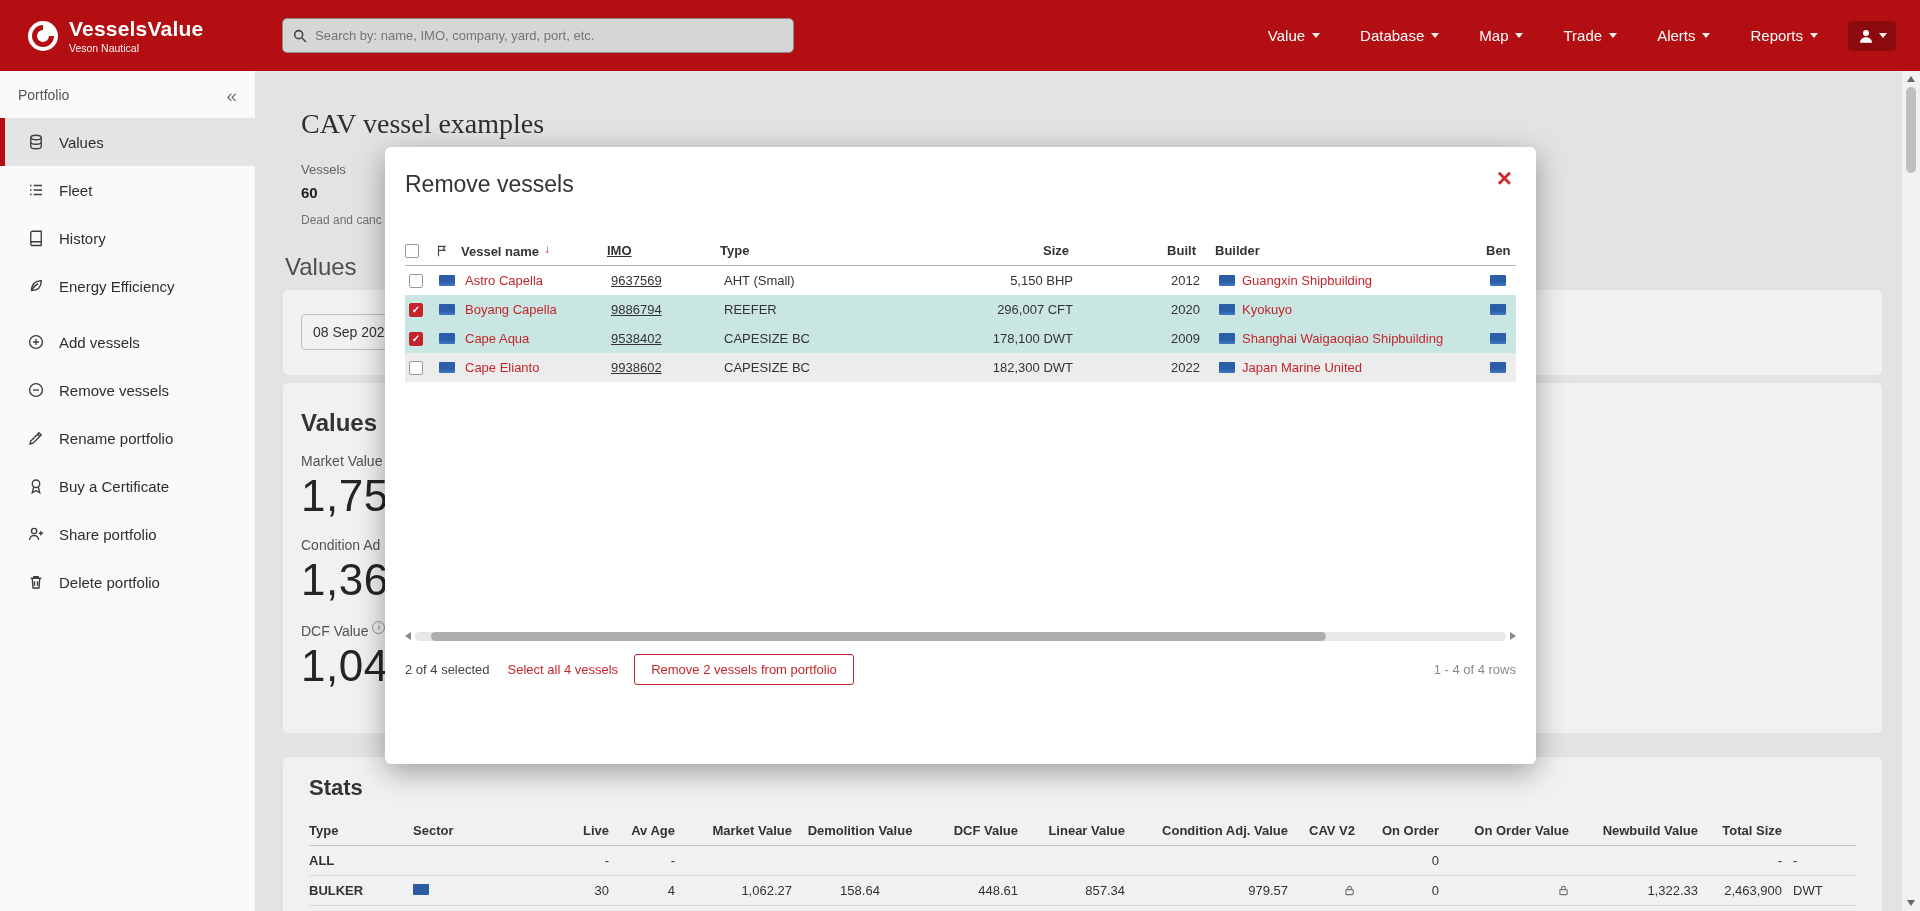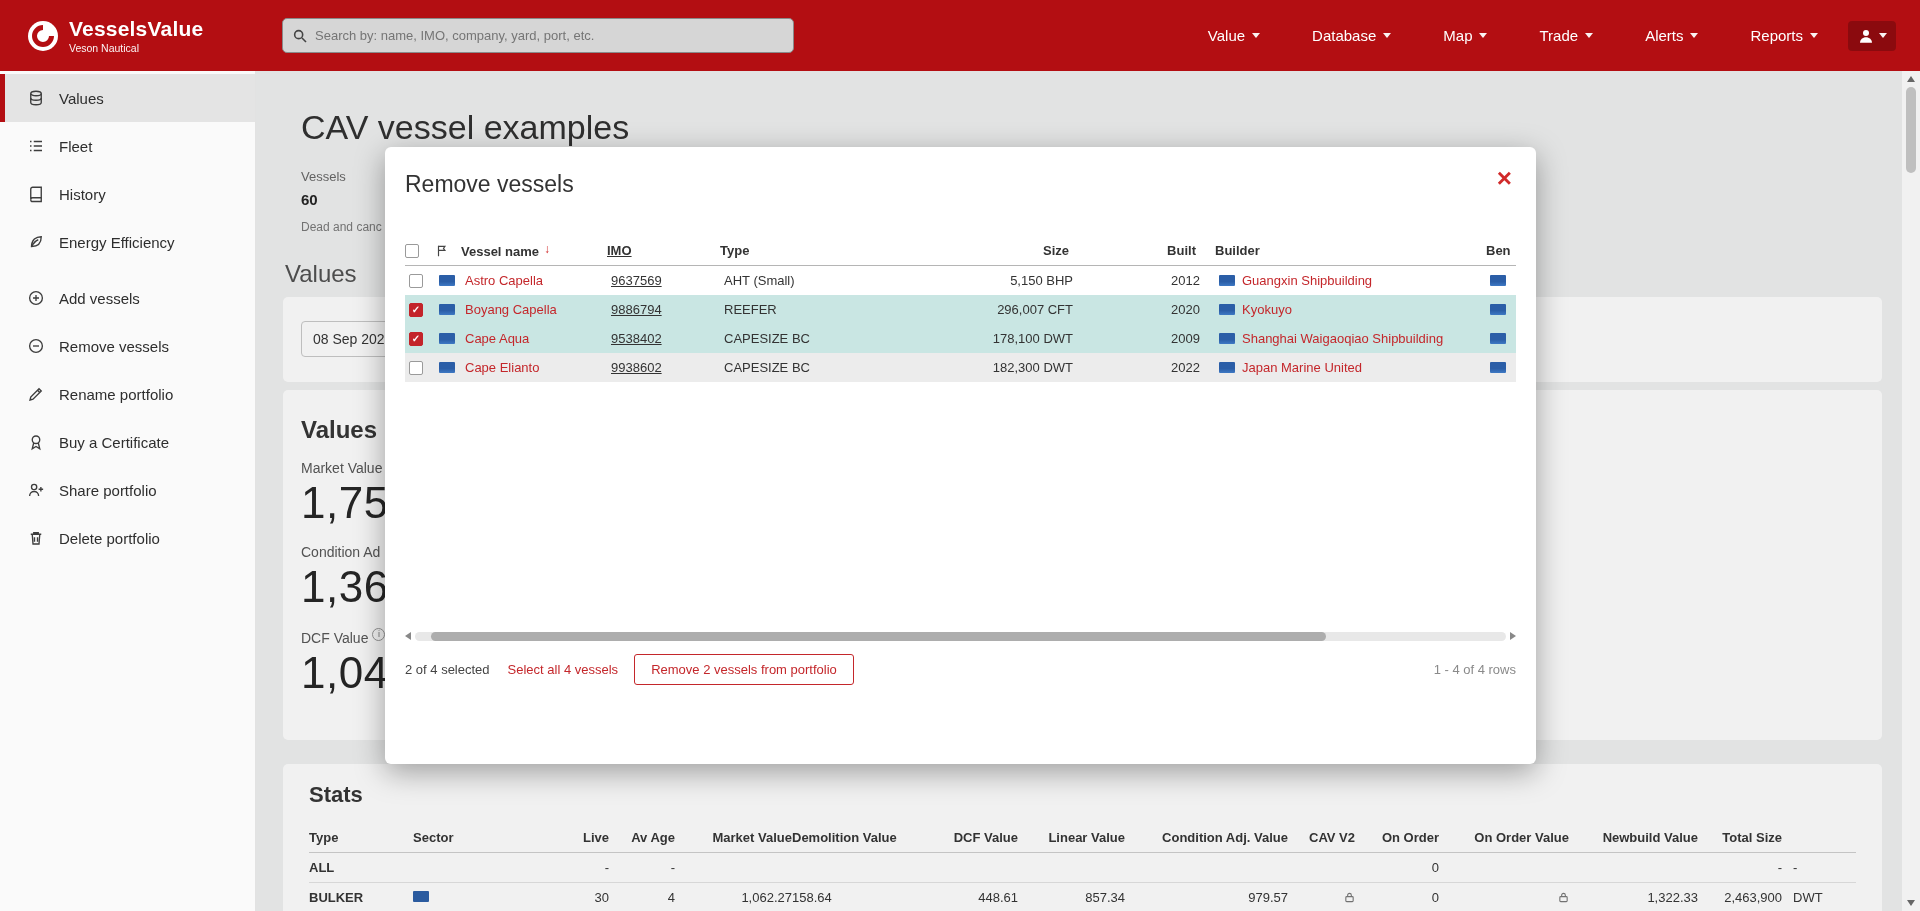--- a/index.html
+++ b/index.html
@@ -26,21 +26,21 @@
     position: relative; width: 512px; height: 35px; margin-left: 26px;
     background: #d6d6d6; border: 1px solid #8a8a8a; border-radius: 5px;
     display: flex; align-items: center; flex: none;
   }
   .hsearch input {
     border: none; outline: none; background: transparent;
     font-family: "Liberation Sans", sans-serif;
     font-size: 13px; color: #333; width: 100%; padding-left: 32px;
   }
   .hsearch .mag { position: absolute; left: 9px; top: 9px; color: #444; }
-  .hnav { display: flex; align-items: center; gap: 52px; margin-left: auto; }
+  .hnav { display: flex; align-items: center; gap: 40px; margin-left: auto; }
   .hnav-item { color: #fff; font-size: 15px; display: flex; align-items: center; gap: 7px; cursor: pointer; }
   .caret-down {
     width: 0; height: 0; border-left: 4px solid transparent; border-right: 4px solid transparent;
     border-top: 5px solid rgba(255,255,255,.95); display: inline-block;
   }
   .user-btn {
     margin-left: 30px; margin-right: 24px; width: 48px; height: 30px;
     background: rgba(0,0,0,.22); border-radius: 4px;
     display: flex; align-items: center; justify-content: center; gap: 4px; cursor: pointer;
   }
@@ -63,21 +63,21 @@
   }
   .sb-item .sb-icon { color: #3d3d3d; flex: none; }
   .sb-item.selected { background: #e4e4e4; border-left-color: #b30e12; }
   .sb-gap { height: 8px; }
 
   
   .main {
     position: absolute; left: 256px; top: 71px; width: 1646px; height: 840px;
     background: #eff0f0; padding: 0 20px 0 27px; overflow: hidden;
   }
-  .page-title { margin: 37px 0 0 18px; font-size: 34px; color: #2f2f2f; }
+  .page-title { margin: 37px 0 0 18px; font-size: 28px; color: #2f2f2f; font-family: Liberation Serif, serif; }
   .summary { margin: 22px 0 0 18px; display: flex; gap: 40px; }
   .sum-label { font-size: 13px; color: #666; }
   .sum-value { font-size: 15px; font-weight: 700; color: #222; margin-top: 7px; }
   .page-note { margin: 12px 0 0 18px; font-size: 12px; color: #777; }
   .section-label { margin: 26px 0 0 2px; font-size: 24px; color: #4f4f4f; }
   .card { background: #fff; border-radius: 5px; }
   .card-date { margin-top: 9px; padding: 24px 18px; height: 85px; }
   .datebox {
     width: 200px; height: 36px; border: 1px solid #c9c9c9; border-radius: 4px;
     font-size: 14px; color: #333; line-height: 34px; padding-left: 11px; background: #fff; cursor: pointer;
@@ -96,21 +96,21 @@
   .stats-title { font-size: 22px; font-weight: 700; color: #333; }
   .stats-table { margin-top: 14px; font-size: 13px; }
   .st-row { display: flex; align-items: center; white-space: nowrap; }
   .st-head { font-weight: 700; color: #333; border-bottom: 1px solid #cfcfcf; padding: 8px 0 7px; }
   .st-data { height: 30px; border-bottom: 1px solid #e3e3e3; color: #333; }
   .s-type { width: 104px; font-weight: 700; }
   .s-sector { width: 130px; }
   .s-live { width: 66px; text-align: right; }
   .s-avage { width: 66px; text-align: right; }
   .s-mv { width: 117px; text-align: right; }
-  .s-dem { width: 136px; text-align: left; }
+  .s-dem { width: 136px; text-align: center; }
   .s-dcf { width: 90px; text-align: right; }
   .s-lin { width: 107px; text-align: right; }
   .s-cond { width: 163px; text-align: right; }
   .s-cavv2 { width: 67px; text-align: right; display: flex; justify-content: flex-end; align-items: center; }
   .s-onorder { width: 84px; text-align: right; }
   .s-oov { width: 130px; text-align: right; display: flex; justify-content: flex-end; align-items: center; }
   .s-nb { width: 129px; text-align: right; }
   .s-ts { width: 84px; text-align: right; }
   .s-unit { width: 60px; padding-left: 11px; }
   .secflag { display: none; width: 16px; height: 11px; background: #2b5ea7; border-radius: 1px; }
@@ -244,20 +244,24 @@
       <svg width="18" height="18" viewBox="0 0 24 24" fill="#ffffff">
         <circle cx="12" cy="8" r="4"></circle>
           <path d="M4 21c0-4.4 3.6-7.5 8-7.5s8 3.1 8 7.5z"></path>
       </svg>
     </span>
     <span class="caret-down"></span>
   </div>
 </div>
 
 <div class="sidebar">
+  <div class="sb-head">
+    <span>Portfolio</span>
+    <span class="sb-collapse">«</span>
+  </div>
   <div class="sb-items">
     <div class="sb-item selected">
       <span class="sb-icon">
         <svg width="18" height="18" viewBox="0 0 24 24" fill="none" stroke="currentColor" stroke-width="1.8">
           <ellipse cx="12" cy="6" rx="7" ry="3"></ellipse>
             <path d="M5 6v6c0 1.7 3.1 3 7 3s7-1.3 7-3V6"></path>
             <path d="M5 12v6c0 1.7 3.1 3 7 3s7-1.3 7-3v-6"></path>
         </svg>
       </span>
       <span>Values</span>

